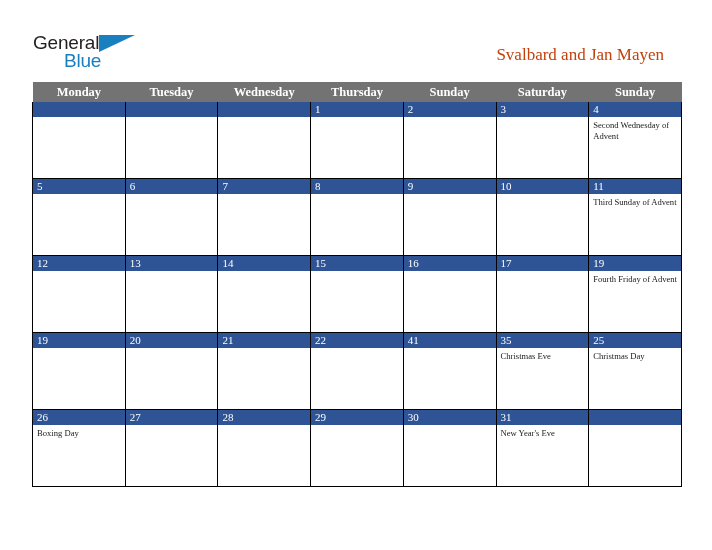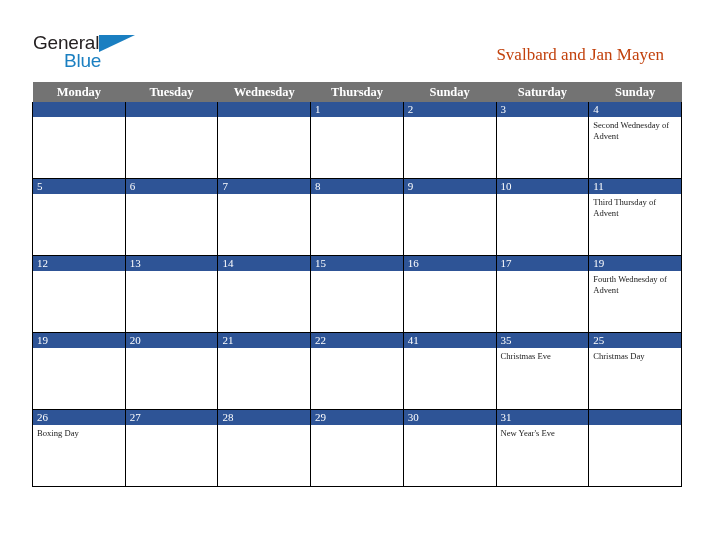--- a/index.html
+++ b/index.html
@@ -253,21 +253,21 @@
           <td>
             <div class="cell">
               <div class="daynum-band">10</div>
               <div class="events"></div>
             </div>
           </td>
           <td>
             <div class="cell">
               <div class="daynum-band">11</div>
               <div class="events">
-                <span class="event-line">Third Thursday of Advent</span>
+                <span class="event-line">Third Sunday of Advent</span>
               </div>
             </div>
           </td>
         </tr>
         <tr>
           <td>
             <div class="cell">
               <div class="daynum-band">12</div>
               <div class="events"></div>
             </div>
@@ -299,21 +299,21 @@
           <td>
             <div class="cell">
               <div class="daynum-band">17</div>
               <div class="events"></div>
             </div>
           </td>
           <td>
             <div class="cell">
               <div class="daynum-band">19</div>
               <div class="events">
-                <span class="event-line">Fourth Wednesday of Advent</span>
+                <span class="event-line">Fourth Friday of Advent</span>
               </div>
             </div>
           </td>
         </tr>
         <tr>
           <td>
             <div class="cell">
               <div class="daynum-band">19</div>
               <div class="events"></div>
             </div>

